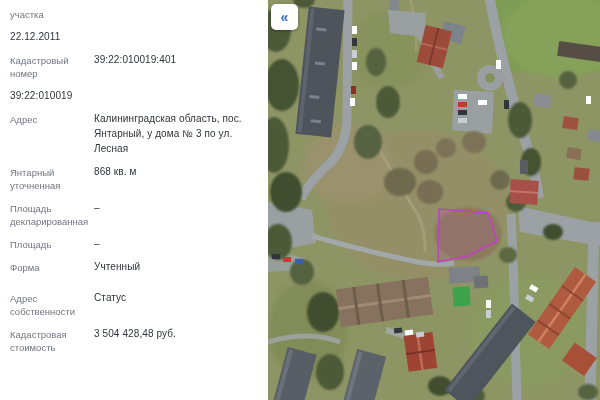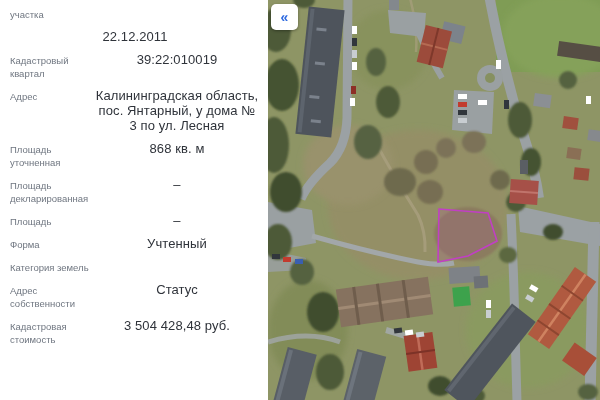--- a/index.html
+++ b/index.html
@@ -12,21 +12,21 @@
   .panel{
     position:absolute;left:0;top:0;width:268px;height:400px;
     box-sizing:border-box;padding:6px 8px 0 10px;
     display:flex;flex-direction:column;gap:8px;overflow:hidden;background:#fff;
   }
   .row{display:flex;align-items:flex-start;}
   .row .label{
     width:84px;flex:none;font-size:9.5px;line-height:13px;color:#6f7680;padding-top:2px;
   }
   .row .value{
-    flex:1;font-size:13px;line-height:15px;color:#2f333a;letter-spacing:.1px;text-align:center;
+    flex:1;font-size:10px;line-height:15px;color:#2f333a;letter-spacing:.1px;
   }
   
   .map{
     position:absolute;left:268px;top:0;width:332px;height:400px;overflow:hidden;background:#8e9565;
   }
   .map svg{display:block;}
   .collapse-btn{
     position:absolute;left:3px;top:4px;width:27px;height:26px;
     background:#ffffff;border:none;border-radius:5px;
     box-shadow:0 1px 3px rgba(0,0,0,.35);
@@ -41,45 +41,47 @@
 
   <div class="panel">
     <div class="row">
       <div class="label">участка</div>
       <div class="value"></div>
     </div>
     <div class="row">
       <div class="value">22.12.2011</div>
     </div>
     <div class="row">
-      <div class="label">Кадастровый квартал</div>
+      <div class="label">Кадастровый номер</div>
+      <div class="value">39:22:010019:401</div>
+    </div>
+    <div class="row">
       <div class="value">39:22:010019</div>
     </div>
     <div class="row">
       <div class="label">Адрес</div>
       <div class="value">Калининградская область, пос. Янтарный, у дома № 3 по ул. Лесная</div>
     </div>
     <div class="row">
-      <div class="label">Площадь уточненная</div>
+      <div class="label">Янтарный уточненная</div>
       <div class="value">868 кв. м</div>
     </div>
     <div class="row">
       <div class="label">Площадь декларированная</div>
       <div class="value">–</div>
     </div>
     <div class="row">
       <div class="label">Площадь</div>
       <div class="value">–</div>
     </div>
     <div class="row">
       <div class="label">Форма</div>
       <div class="value">Учтенный</div>
     </div>
     <div class="row">
-      <div class="label">Категория земель</div>
     </div>
     <div class="row">
       <div class="label">Адрес собственности</div>
       <div class="value">Статус</div>
     </div>
     <div class="row">
       <div class="label">Кадастровая стоимость</div>
       <div class="value">3 504 428,48 руб.</div>
     </div>
 

